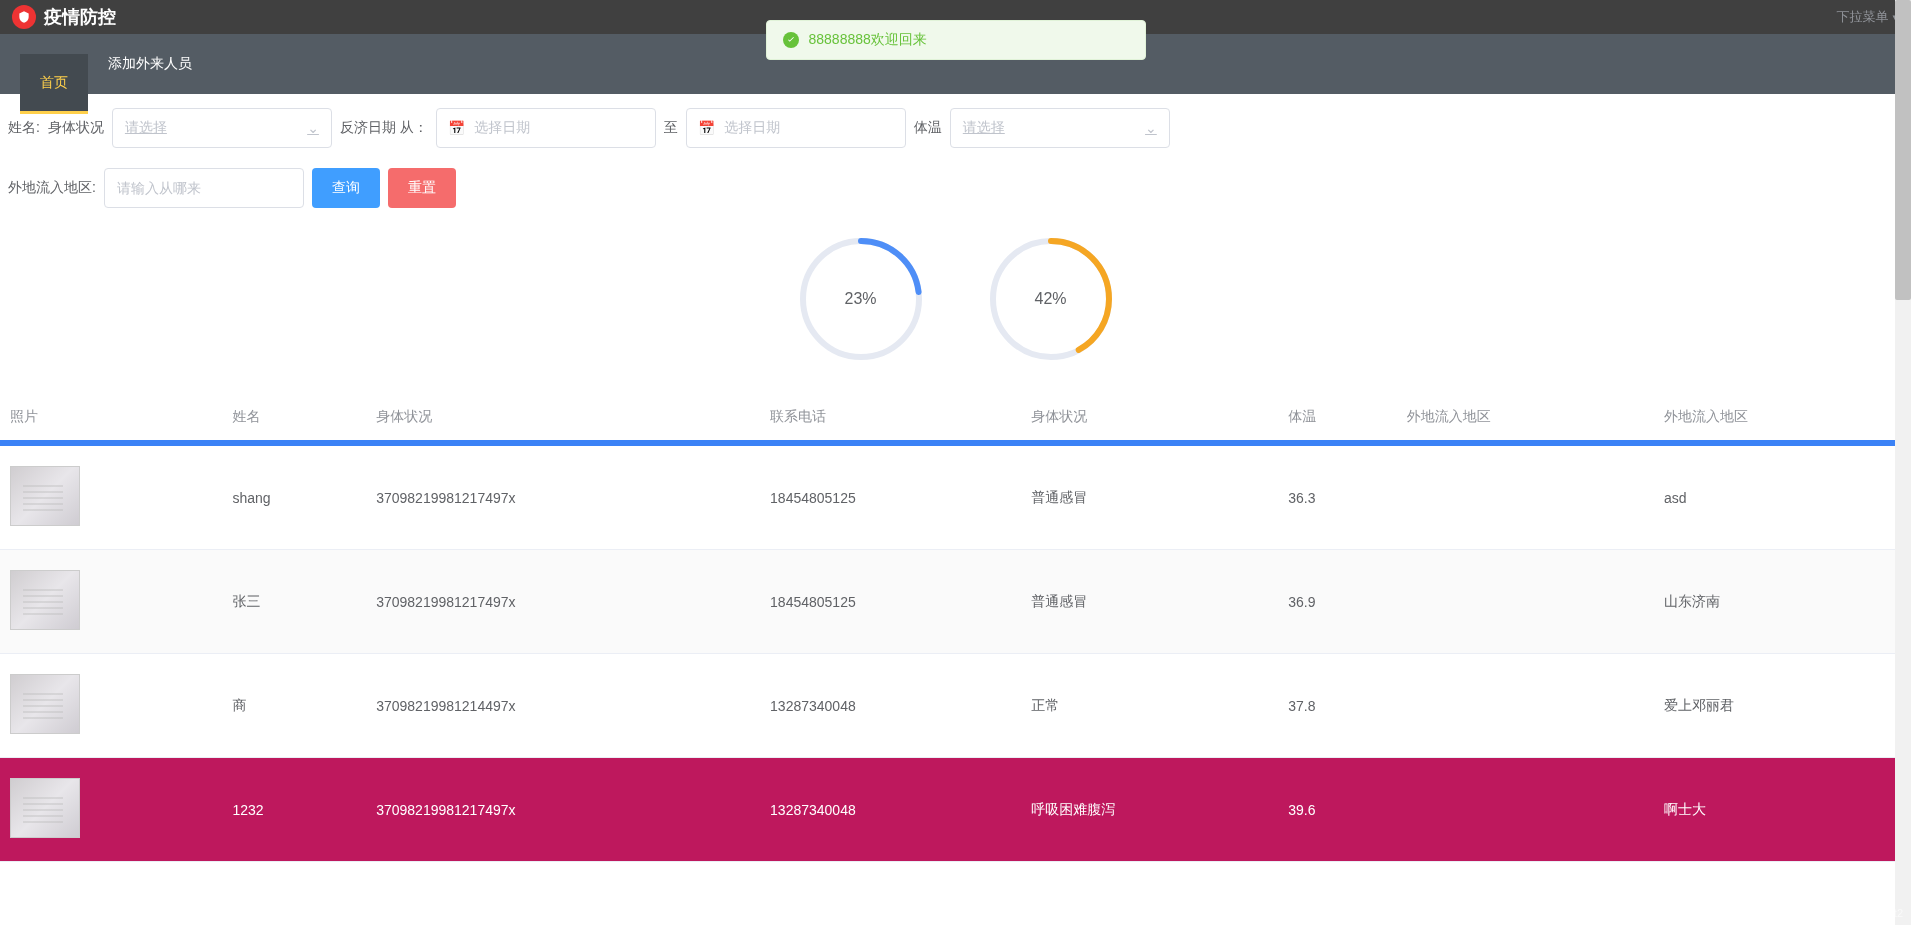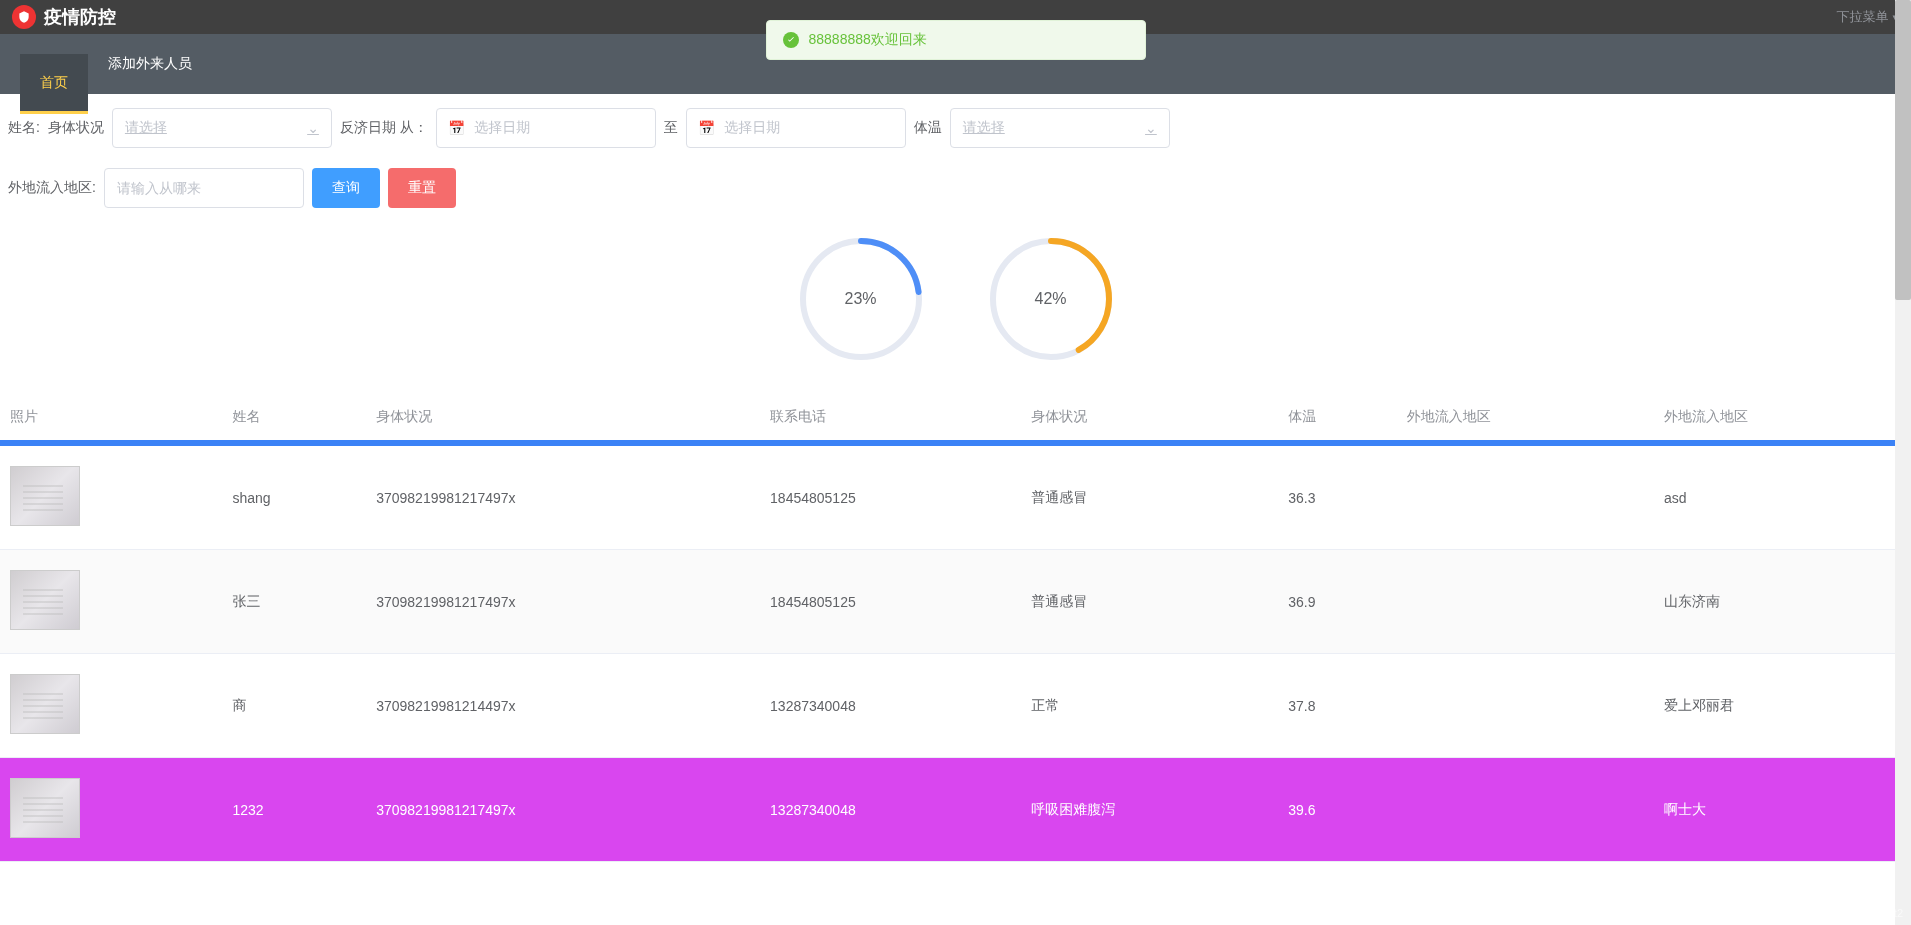--- a/index.html
+++ b/index.html
@@ -36,21 +36,21 @@
 .gauge { position: relative; width: 130px; height: 130px; }
 .gauge svg { transform: rotate(-90deg); }
 .gauge-bg { fill: none; stroke: #e5e9f2; stroke-width: 6; }
 .gauge-arc { fill: none; stroke-width: 6; stroke-linecap: round; }
 .gauge-label { position: absolute; inset: 0; display: flex; align-items: center; justify-content: center; font-size: 16px; color: #606266; }
 
 .table { width: 100%; border-collapse: collapse; }
 .table th { text-align: left; padding: 14px 10px; color: #909399; font-weight: 500; background: #fff; border-bottom: 6px solid #3b82f6; }
 .table td { padding: 20px 10px; color: #606266; border-bottom: 1px solid #ebeef5; }
 .table tr.alt td { background: #fafafa; }
-.table tr.danger td { background: #d946ef; color: #fff; }
+.table tr.danger td { background: #be185d; color: #fff; }
 .thumb { width: 70px; height: 60px; background: linear-gradient(135deg,#d0cdd0 0%,#e8e6ea 50%,#cfccd2 100%); display: inline-block; border: 1px solid #ccc; position: relative; }
 .thumb::after { content: ""; position: absolute; left: 12px; top: 18px; width: 40px; height: 30px; background: repeating-linear-gradient(#bbb,#bbb 2px,transparent 2px,transparent 6px); opacity: .4; }
 
 .watermark { position: fixed; right: 8px; bottom: 6px; font-size: 11px; color: rgba(255,255,255,.6); z-index: 2000; }
 
 .scrollbar-track { position: fixed; right: 0; top: 0; width: 16px; height: 100vh; background: #f1f1f1; }
 .scrollbar-thumb { width: 100%; height: 300px; background: #c1c1c1; border-radius: 2px; }
 </style>
 </head>
 <body>

